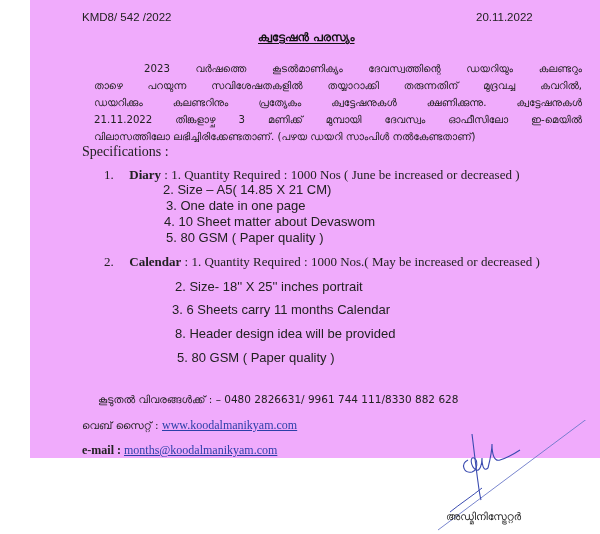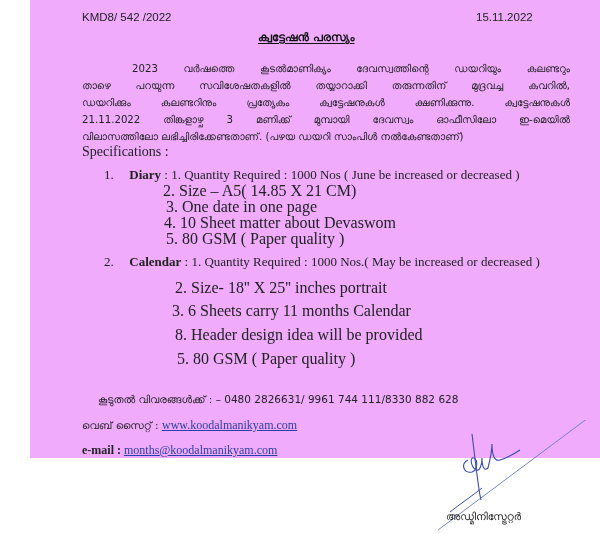--- a/index.html
+++ b/index.html
@@ -41,21 +41,21 @@
     }
     .title {
       position: absolute; left: 228px; top: 30px;
       font-family: "DejaVu Sans", sans-serif;
       font-size: 11.5px; font-weight: bold;
       text-decoration: underline;
       text-underline-offset: 2px;
       color: #111;
     }
     .para {
-      position: absolute; left: 52px; top: 60px;
+      position: absolute; left: 64px; top: 60px;
       width: 488px;
       font-family: "DejaVu Sans", sans-serif;
       font-size: 10.2px;
       line-height: 17px;
       color: #222;
       text-align: justify;
     }
     .para .line {
       display: block;
       white-space: nowrap;
@@ -74,22 +74,22 @@
     .item-head {
       position: absolute;
       font-family: "Liberation Serif", serif;
       font-size: 13px; color: #222;
       white-space: nowrap;
     }
     .item-head .num { display: inline-block; width: 22px; }
     .item-head .name { font-weight: bold; }
     .sub {
       position: absolute;
-      font-family: Liberation Serif, serif;
-      font-size: 16px; color: #222;
+      font-family: Liberation Sans, sans-serif;
+      font-size: 13px; color: #222;
       white-space: nowrap;
     }
 
     .contact-line {
       position: absolute; left: 68px; top: 393px;
       font-family: "DejaVu Sans", sans-serif;
       font-size: 10.5px; color: #222; white-space: nowrap;
     }
     .website-line {
       position: absolute; left: 52px; top: 418px;
@@ -118,21 +118,21 @@
       font-size: 10.5px; color: #222; white-space: nowrap;
     }
   </style>
 </head>
 <body>
 
 <div class="page">
   <div class="edge-strip"></div>
 
   <div class="ref-no">KMD8/ 542 /2022</div>
-  <div class="date">15.11.2022</div>
+  <div class="date">20.11.2022</div>
   <div class="title">ക്വട്ടേഷൻ പരസ്യം</div>
 
   <div class="para">
     <span class="line first">2023 വർഷത്തെ കൂടൽമാണിക്യം ദേവസ്വത്തിന്റെ ഡയറിയും കലണ്ടറും</span>
     <span class="line">താഴെ പറയുന്ന സവിശേഷതകളിൽ തയ്യാറാക്കി തരുന്നതിന് മുദ്രവച്ച കവറിൽ,</span>
     <span class="line">ഡയറിക്കും കലണ്ടറിനും പ്രത്യേകം ക്വട്ടേഷനുകൾ ക്ഷണിക്കുന്നു. ക്വട്ടേഷനുകൾ</span>
     <span class="line">21.11.2022 തിങ്കളാഴ്ച 3 മണിക്ക് മുമ്പായി ദേവസ്വം ഓഫീസിലോ ഇ-മെയിൽ</span>
     <span class="line last">വിലാസത്തിലോ ലഭിച്ചിരിക്കേണ്ടതാണ്. (പഴയ ഡയറി സാംപിൾ നൽകേണ്ടതാണ്)</span>
   </div>
 

